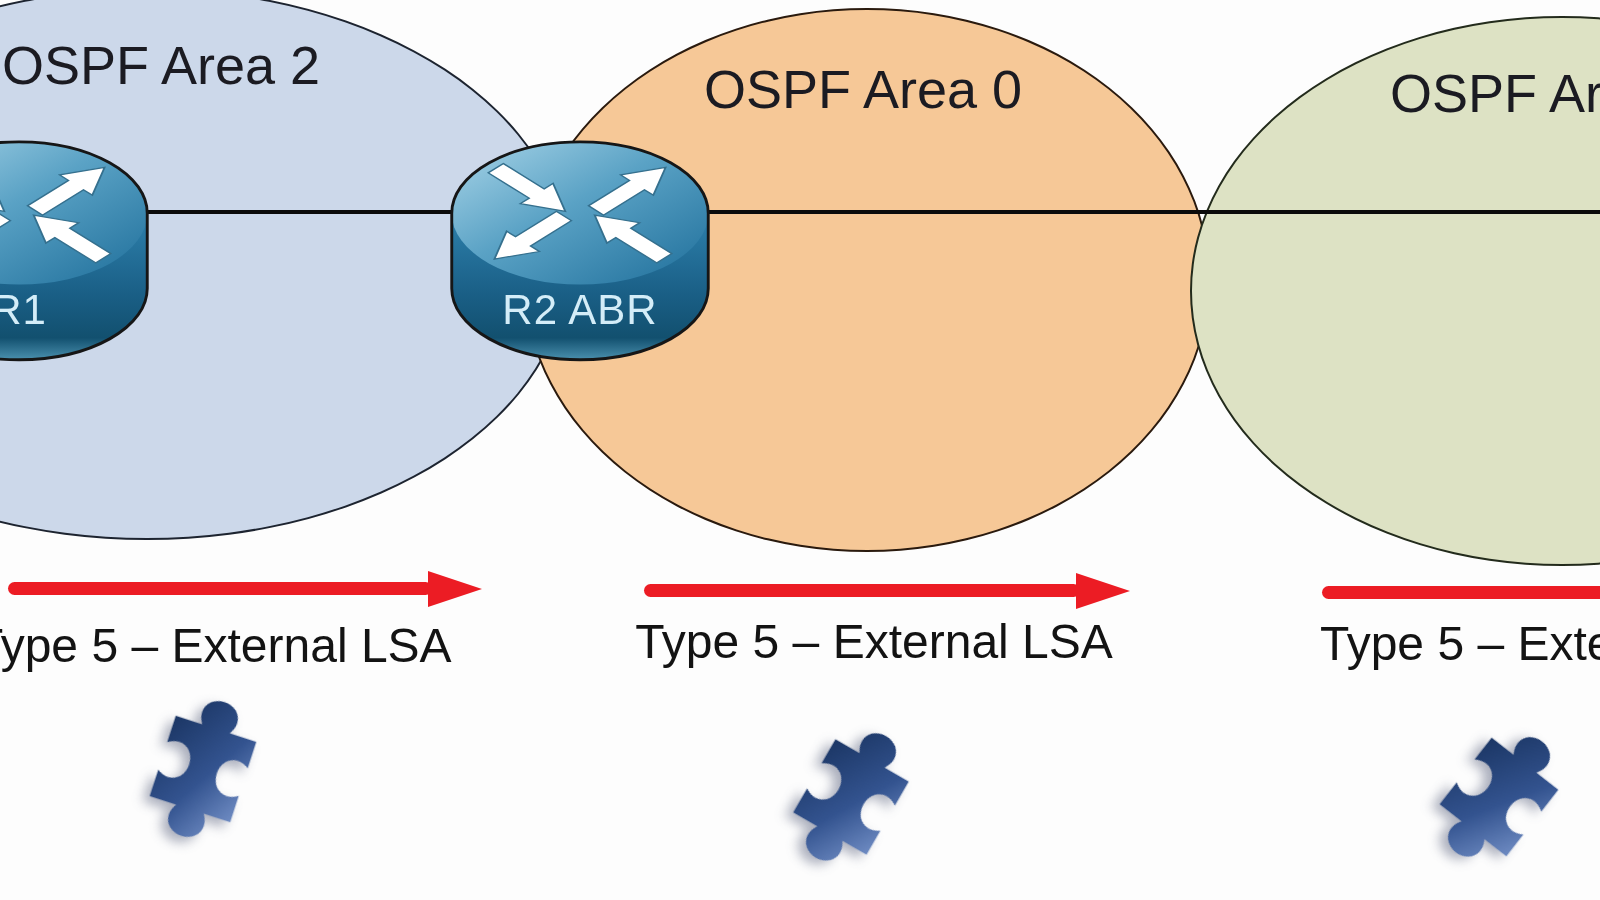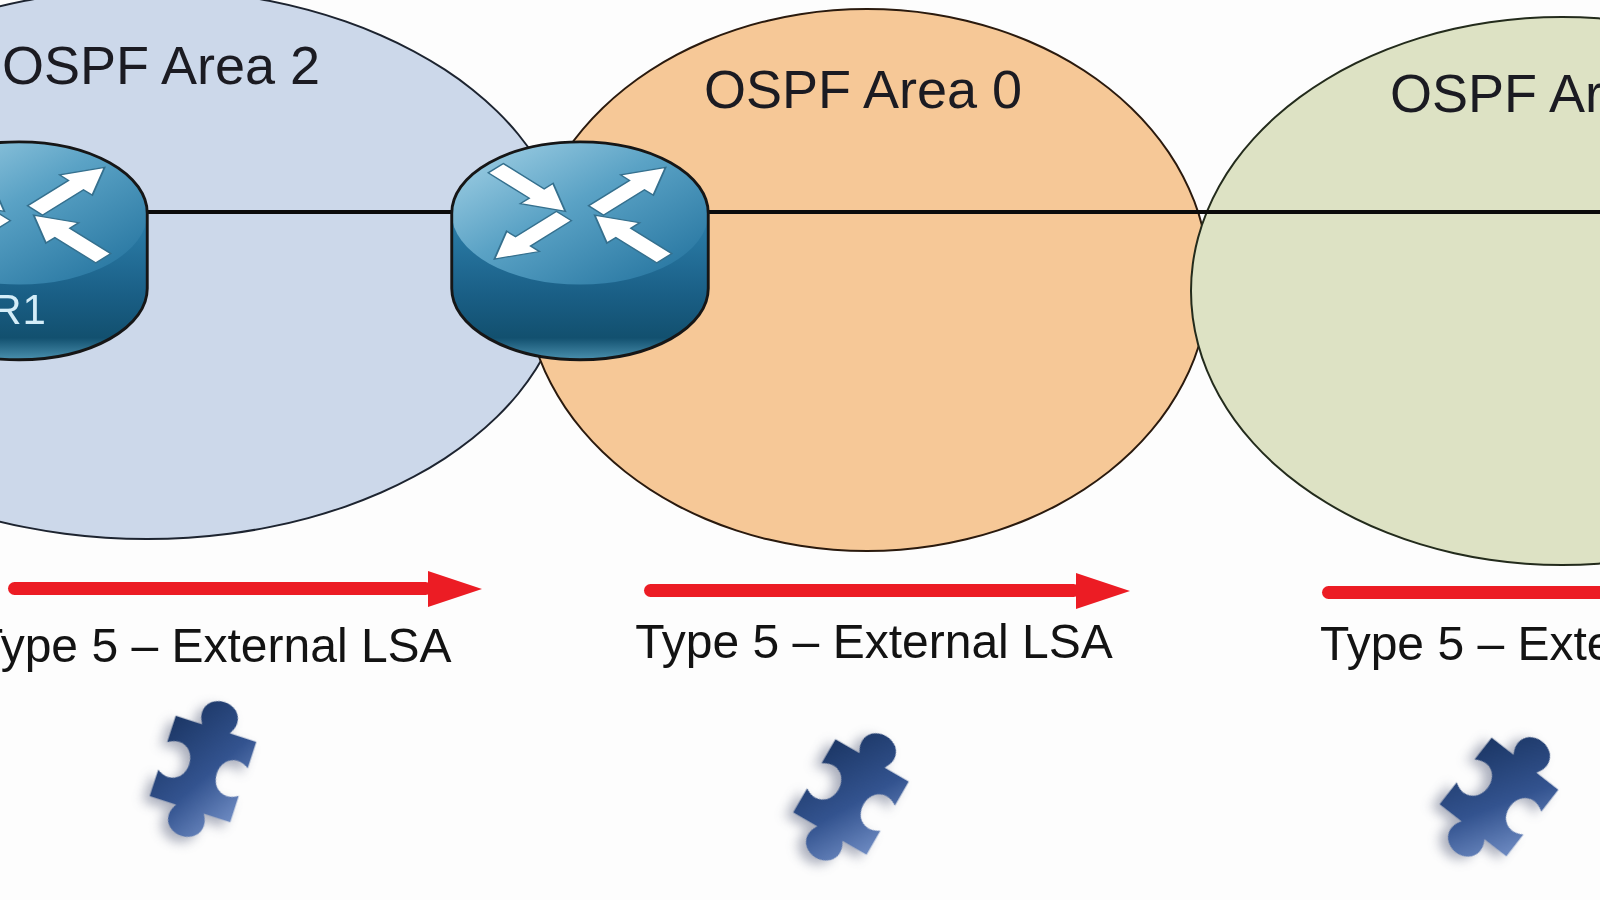--- a/index.html
+++ b/index.html
@@ -96,20 +96,21 @@
   <div class="router r1">
     <svg viewBox="0 0 280 236">
         <use href="#router-sym"></use>
       </svg>
     <div class="rlabel">R1</div>
   </div>
   <div class="router r2">
     <svg viewBox="0 0 280 236">
         <use href="#router-sym"></use>
       </svg>
+    <div class="rlabel">R2 ABR</div>
   </div>
 
   <div class="arrow f1">
     <div class="shaft"></div>
     <div class="head"></div>
   </div>
   <div class="arrow f2">
     <div class="shaft"></div>
     <div class="head"></div>
   </div>

